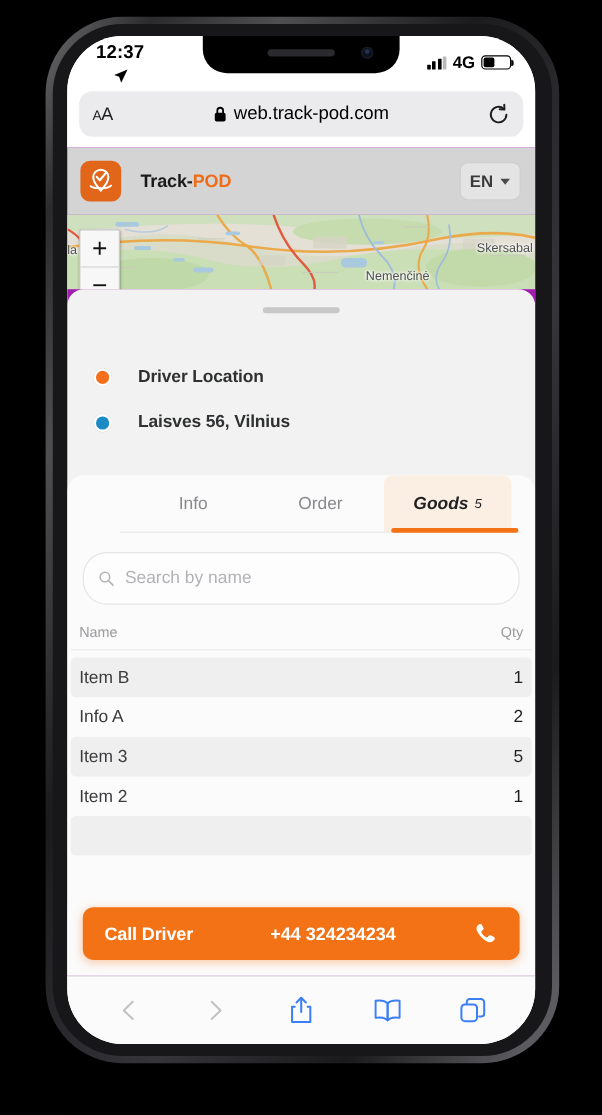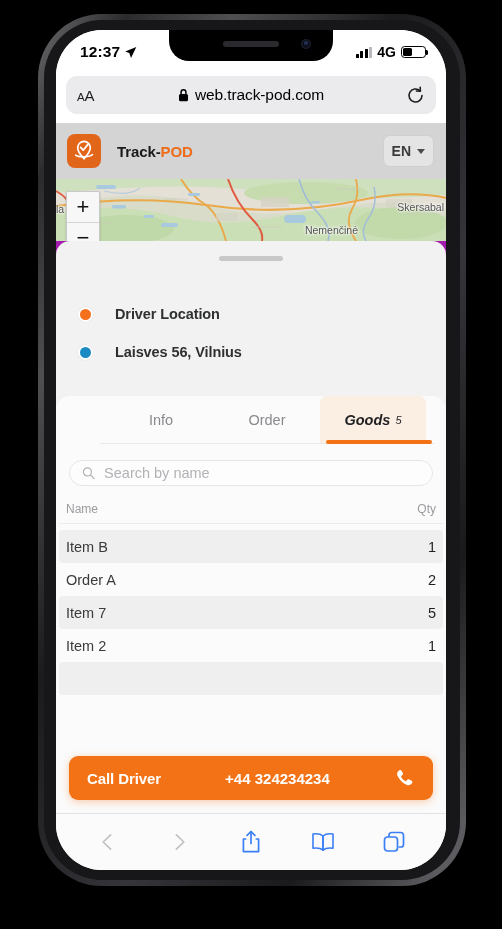--- a/index.html
+++ b/index.html
@@ -104,21 +104,21 @@
     height: 44px;
     background: #ffffff;
     display: flex;
     align-items: center;
     justify-content: space-between;
     padding: 0 20px 0 24px;
     z-index: 30;
   }
   .status-left {
     display: flex; align-items: center; gap: 4px;
-    font-size: 15.5px; font-weight: bold; color: #000; letter-spacing: 0.1px;
+    font-size: 15.5px; font-weight: bold; color: #000; letter-spacing: 0.1px; flex-direction: column;
   }
   .loc-arrow { display: block; }
   .status-right { display: flex; align-items: center; gap: 5px; }
   .signal { display: flex; align-items: flex-end; gap: 1.5px; height: 11px; }
   .signal i { width: 3px; background: #000; border-radius: 0.5px; display:block; }
   .signal i:nth-child(1){ height: 4px; }
   .signal i:nth-child(2){ height: 6.5px; }
   .signal i:nth-child(3){ height: 9px; }
   .signal i:nth-child(4){ height: 11px; background: #b9b9bd; }
   .net-label { font-size: 14px; font-weight: bold; color:#000; }
@@ -325,21 +325,21 @@
     height: 4px;
     background: #f47216;
     border-radius: 3px;
     left: 66.4%;
     width: 29.6%;
   }
 
   
   .search-wrap { padding: 16px 13px 8px; }
   .search-box {
-    height: 26px;
+    height: 44px;
     border: 1px solid #e6e6e6;
     border-radius: 20px;
     background: #fdfdfd;
     display: flex; align-items: center;
     padding: 0 12px;
     gap: 9px;
   }
   .search-box input {
     border: none; outline: none; background: transparent;
     font-family: "Liberation Sans", sans-serif;
@@ -572,25 +572,25 @@
             <div class="thead">
               <span>Name</span>
               <span>Qty</span>
             </div>
             <div class="tbody">
               <div class="trow alt">
                 <span>Item B</span>
                 <span class="qty">1</span>
               </div>
               <div class="trow">
-                <span>Order A</span>
+                <span>Info A</span>
                 <span class="qty">2</span>
               </div>
               <div class="trow alt">
-                <span>Item 7</span>
+                <span>Item 3</span>
                 <span class="qty">5</span>
               </div>
               <div class="trow">
                 <span>Item 2</span>
                 <span class="qty">1</span>
               </div>
               <div class="trow alt"></div>
             </div>
           </div>
 

